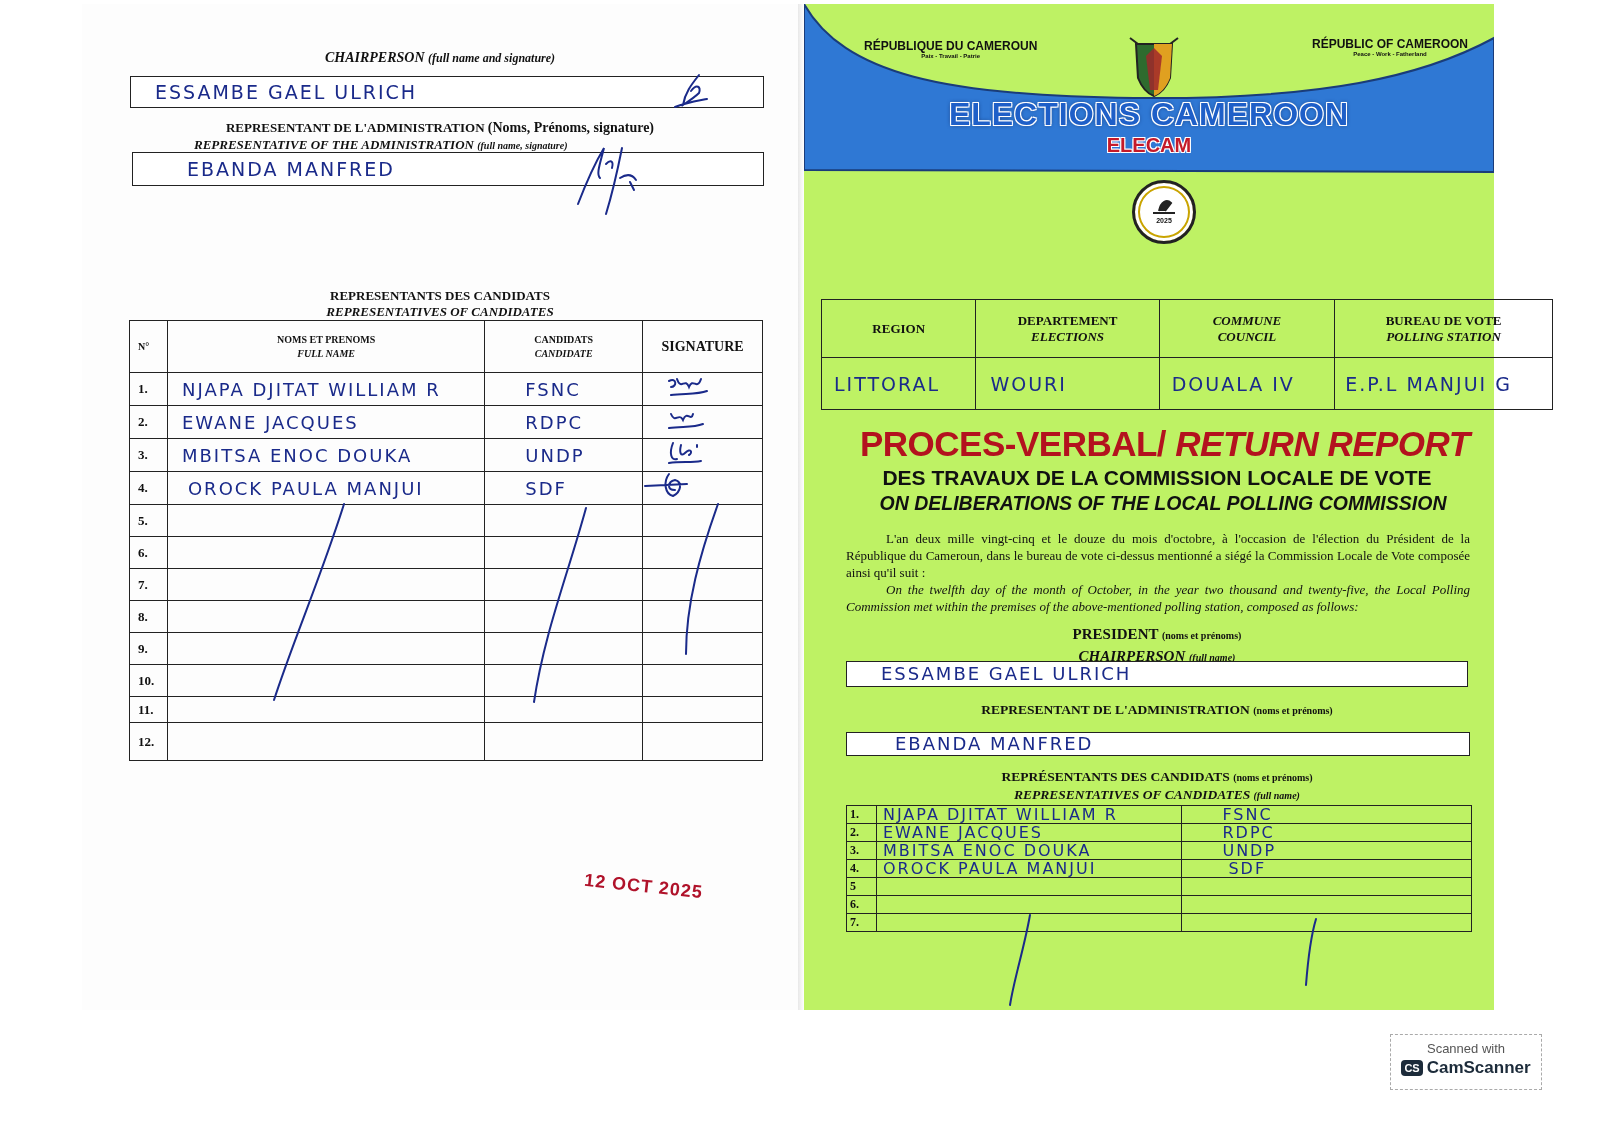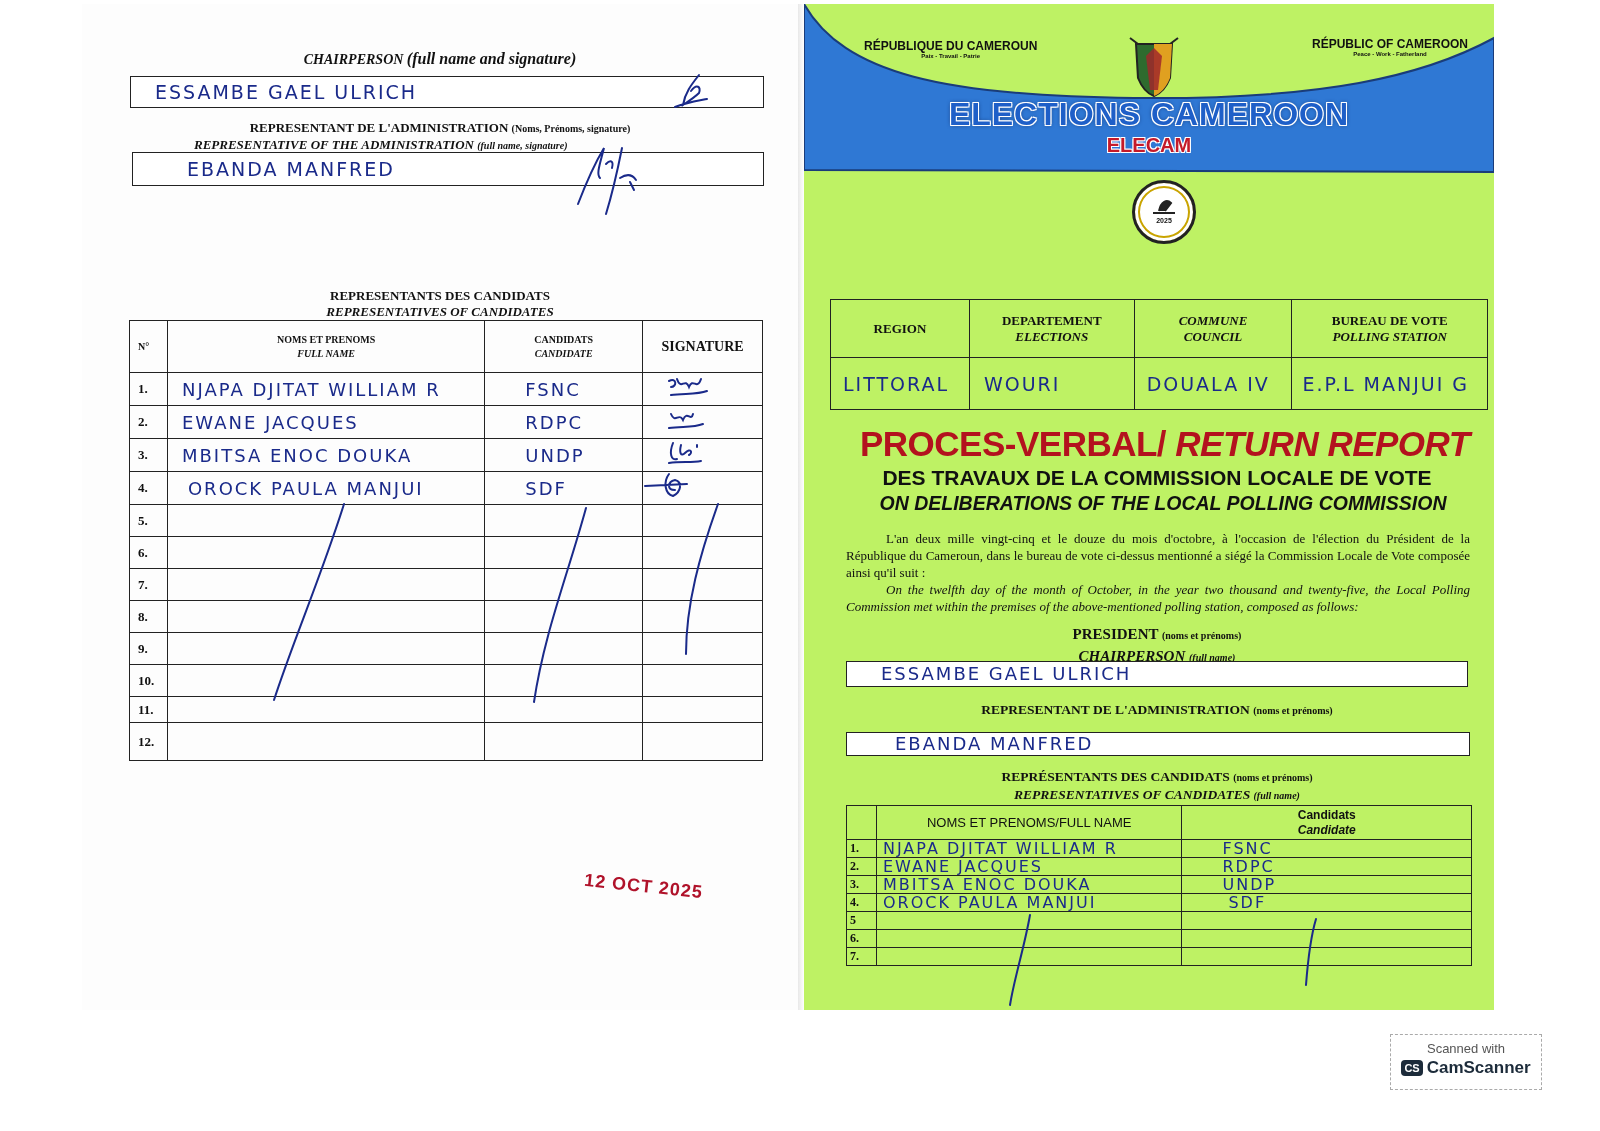--- a/index.html
+++ b/index.html
@@ -22,32 +22,32 @@
   .pv-red { color:#b3121e; }
   #camscanner { left:1390px; top:1034px; width:150px; height:54px; border:1.5px dashed #aaa; background:#fff; font-family:"Liberation Sans", sans-serif; }
 </style>
 </head>
 <body>
 
 <div id="left-page" class="abs">
 
   <div class="abs" style="left:0;top:46px;width:716px;text-align:center;font-size:14px;font-weight:bold;font-style:italic;">
     <span>CHAIRPERSON</span>
-    <span style="font-size:16px;">(full name and signature)</span>
+    <span style="font-size:12px;">(full name and signature)</span>
   </div>
   <div class="box" style="left:48px;top:72px;width:632px;height:30px;">
     <span class="abs hand" style="left:24px;top:4px;font-size:19px;">ESSAMBE GAEL ULRICH</span>
     <svg class="abs" style="left:540px;top:-6px;" width="40" height="44">
       <path class="ink" d="M28 4 C20 14 14 22 12 34 C18 30 24 26 28 22 C30 16 26 12 20 20 M4 36 C14 32 26 30 36 28"></path>
     </svg>
   </div>
 
   <div class="abs" style="left:0;top:116px;width:716px;text-align:center;font-size:13px;font-weight:bold;">
     <span>REPRESENTANT DE L'ADMINISTRATION</span>
-    <span style="font-size:10px;margin-top:12px;">(Noms, Prénoms, signature)</span>
+    <span style="font-size:14px;margin-top:12px;">(Noms, Prénoms, signature)</span>
   </div>
   <div class="abs" style="left:112px;top:133px;font-size:13px;font-weight:bold;font-style:italic;">
     <span>REPRESENTATIVE OF THE ADMINISTRATION</span>
     <span style="font-size:10px;">(full name, signature)</span>
   </div>
   <div class="box" style="left:50px;top:148px;width:630px;height:32px;">
     <span class="abs hand" style="left:54px;top:5px;font-size:19px;">EBANDA MANFRED</span>
   </div>
   <svg class="abs" style="left:488px;top:134px;" width="90" height="80">
     <path class="ink" d="M8 66 C18 40 28 20 34 10 C30 26 26 36 30 40 M36 26 C40 22 44 22 42 30 M52 10 C48 30 44 50 36 76 M50 40 C56 36 62 36 66 42 M60 44 L64 52"></path>
@@ -196,21 +196,21 @@
   <div class="abs elecam-sub" style="left:0;top:130px;width:690px;text-align:center;">ELECAM</div>
 
   <div class="abs" style="left:328px;top:176px;width:58px;height:58px;border-radius:50%;border:3px solid #222;box-shadow:inset 0 0 0 3px #fff, inset 0 0 0 5px #c9a400;background:#fff;">
     <div class="abs" style="left:0;top:34px;width:58px;text-align:center;font-size:7px;font-weight:bold;font-family:'Liberation Sans',sans-serif;">2025</div>
     <svg class="abs" style="left:14px;top:12px;" width="30" height="22">
         <path d="M4 18 L26 18 M10 16 C12 6 18 4 22 8 L16 16" stroke="#222" stroke-width="2" fill="#222"></path>
       </svg>
   </div>
 
 
-  <table class="grid" style="left:26px;top:295px;width:658px;">
+  <table class="grid" style="left:17px;top:295px;width:732px;">
     <colgroup>
         <col style="width:139px">
         <col style="width:165px">
         <col style="width:158px">
         <col style="width:196px">
       </colgroup>
     <tbody>
         <tr style="height:58px;font-size:13px;font-weight:bold;text-align:center;line-height:16px;">
       <td>
             <div>REGION</div>
@@ -267,28 +267,20 @@
     <div style="font-style:italic;"><span>REPRESENTATIVES OF CANDIDATES</span> <span style="font-size:10px;">(full name)</span></div>
   </div>
 
   <table class="grid" style="left:42px;top:801px;width:626px;">
     <colgroup>
         <col style="width:30px">
         <col style="width:306px">
         <col style="width:290px">
       </colgroup>
     <tbody>
-        <tr style="height:34px;">
-      <td></td>
-      <td style="text-align:center;font-size:13px;font-family:'Liberation Sans',sans-serif;">NOMS ET PRENOMS/FULL NAME</td>
-      <td style="text-align:center;font-size:12px;font-weight:bold;line-height:15px;font-family:'Liberation Sans',sans-serif;">
-        <div>Candidats</div>
-        <div style="font-style:italic;">Candidate</div>
-      </td>
-    </tr>
     <tr style="height:18px;">
           <td style="font-size:12px;font-weight:bold;padding-left:3px;">1.</td>
           <td class="hand" style="font-size:16px;padding-left:6px;line-height:16px;">NJAPA DJITAT WILLIAM R</td>
           <td class="hand" style="font-size:16px;padding-left:40px;line-height:16px;">FSNC</td>
         </tr>
     <tr style="height:18px;">
           <td style="font-size:12px;font-weight:bold;padding-left:3px;">2.</td>
           <td class="hand" style="font-size:16px;padding-left:6px;line-height:16px;">EWANE JACQUES</td>
           <td class="hand" style="font-size:16px;padding-left:40px;line-height:16px;">RDPC</td>
         </tr>

